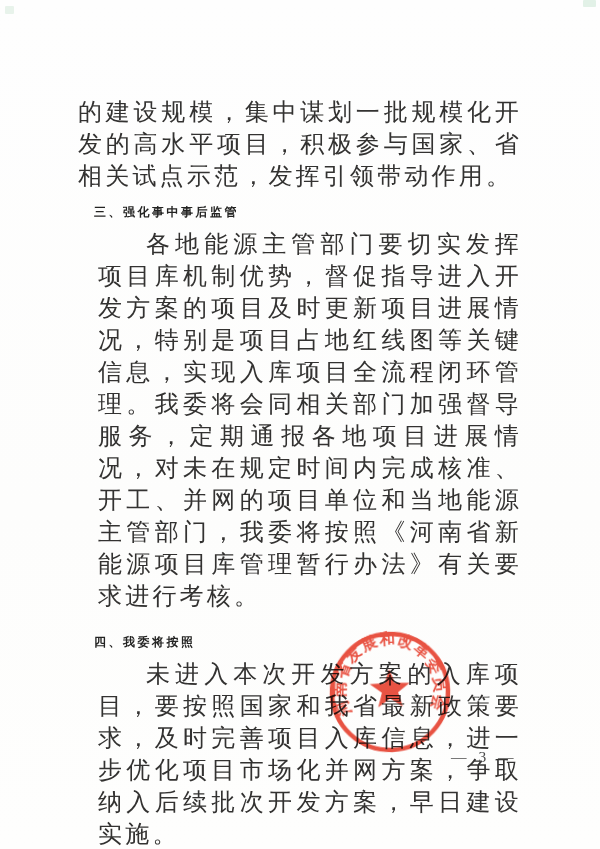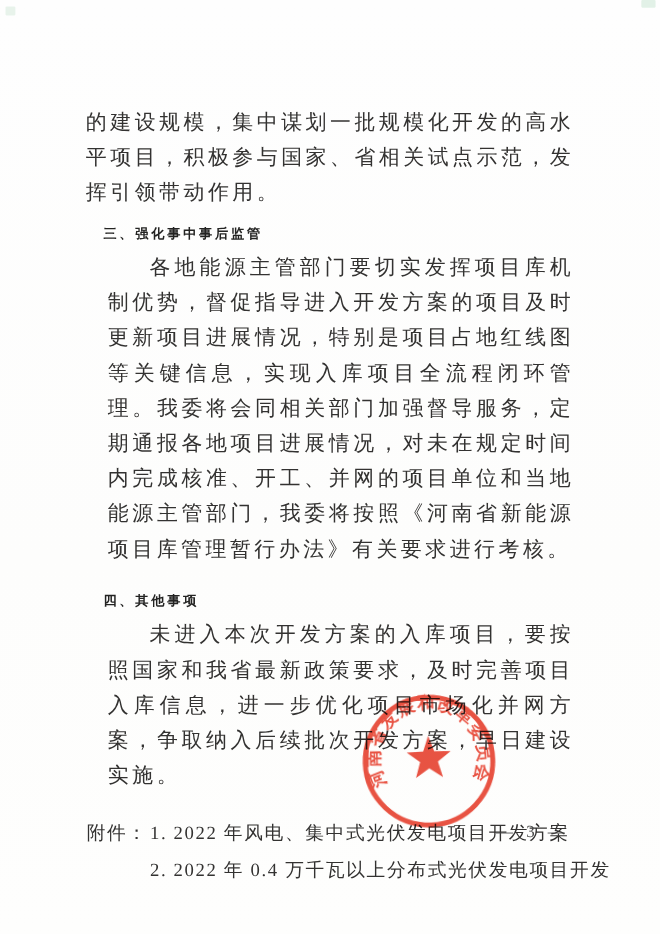--- a/index.html
+++ b/index.html
@@ -31,21 +31,21 @@
   }
 
   .text-column {
     position: absolute;
     left: 78px;
     top: 96px;
     width: 444px;
   }
   .body-par {
     margin: 0;
-    font-size: 19px;
+    font-size: 24px;
     line-height: 32px;
     letter-spacing: 3.2px;
     text-align: justify;
     text-justify: inter-character;
     color: #333231;
   }
   .body-par.indent-2em {
     text-indent: 2em;
     margin-left: 20px;
   }
@@ -130,21 +130,21 @@
   <div class="corner-mark tr"></div>
 
   <div class="text-column">
 
     <p class="body-par">的建设规模，集中谋划一批规模化开发的高水平项目，积极参与国家、省相关试点示范，发挥引领带动作用。</p>
 
     <h3 class="section-heading">三、强化事中事后监管</h3>
 
     <p class="body-par indent-2em par-after-heading">各地能源主管部门要切实发挥项目库机制优势，督促指导进入开发方案的项目及时更新项目进展情况，特别是项目占地红线图等关键信息，实现入库项目全流程闭环管理。我委将会同相关部门加强督导服务，定期通报各地项目进展情况，对未在规定时间内完成核准、开工、并网的项目单位和当地能源主管部门，我委将按照《河南省新能源项目库管理暂行办法》有关要求进行考核。</p>
 
-    <h3 class="section-heading second">四、其他事项</h3>
+    <h3 class="section-heading second">四、我委将按照</h3>
 
     <p class="body-par indent-2em par-after-heading">未进入本次开发方案的入库项目，要按照国家和我省最新政策要求，及时完善项目入库信息，进一步优化项目市场化并网方案，争取纳入后续批次开发方案，早日建设实施。</p>
 
     <div class="attachments">
       <span class="att-label">附件：</span>
       <div class="att-items">
         <div class="att-item">1. 2022 年风电、集中式光伏发电项目开发方案</div>
         <div class="att-item">2. 2022 年 0.4 万千瓦以上分布式光伏发电项目开发</div>
       </div>
     </div>

